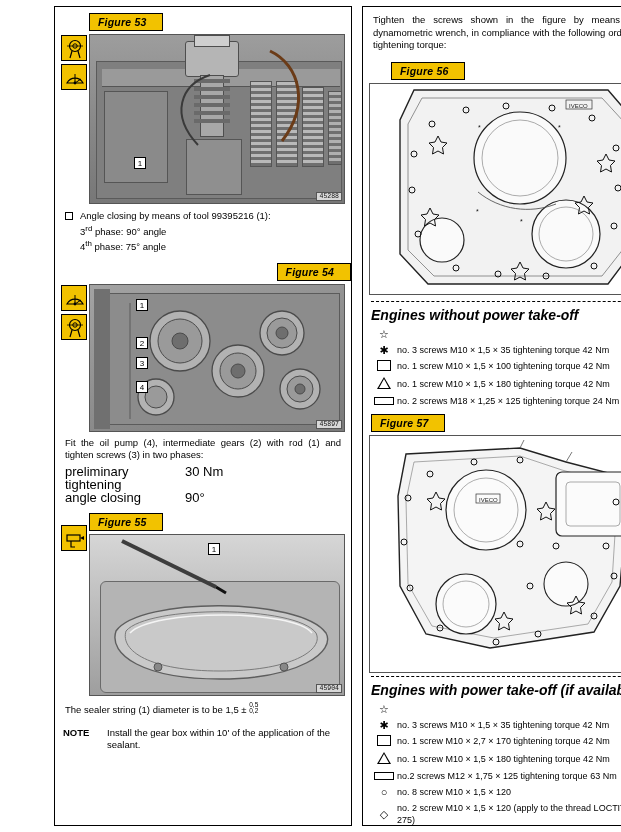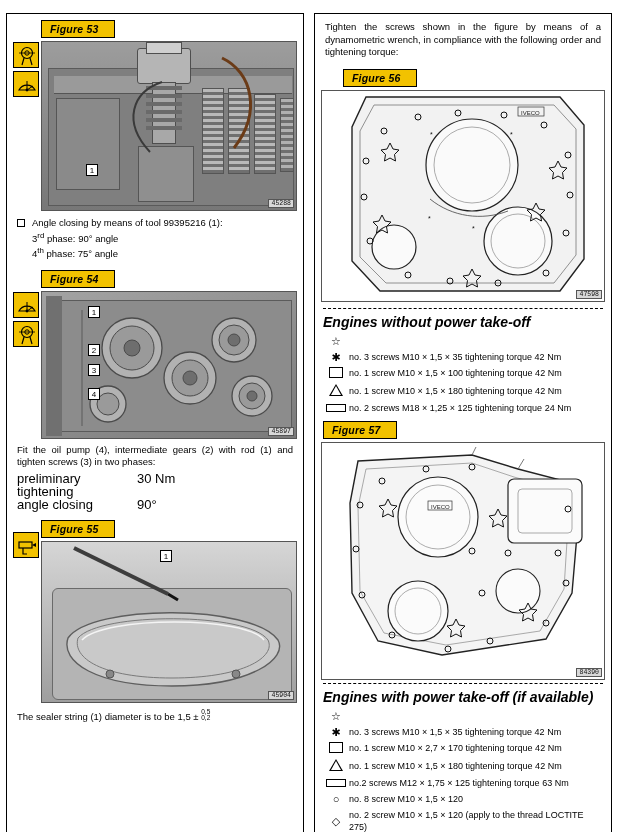--- a/index.html
+++ b/index.html
@@ -10,25 +10,26 @@
   }
   .page {
     position: relative;
     width: 621px;
     height: 832px;
     background: #ffffff;
     overflow: hidden;
   }
   .col {
     position: absolute;
-    top: 13px;
+    top: 6px;
     width: 298px;
     height: 820px;
     border: 1px solid #000;
     background: #fff;
+    margin-left: 48px;
   }
   .col-left  { left: 6px; }
   .col-right { left: 314px; }
 
   .fig-tag {
     display: inline-block;
     background: #f2c200;
     border: 1px solid #000;
     font-size: 10.5px;
     font-weight: bold;
@@ -242,21 +243,21 @@
 
     <div class="bullet-row">
       <span class="bullet-sq"></span>
       <span>
         <span>Angle closing by means of tool 99395216 (1):</span><br>
         <span>3<sup>rd</sup> phase: 90° angle</span><br>
         <span>4<sup>th</sup> phase: 75° angle</span>
       </span>
     </div>
 
-    <div class="fig-tag-wrap" style="padding-top:8px;">
+    <div class="fig-tag-wrap" style="padding-top:8px;text-align:right;">
       <span class="fig-tag">Figure 54</span>
     </div>
 
     <div class="tool-badges" style="top:278px;">
       <div class="badge">
         <svg width="22" height="22" viewBox="0 0 22 22">
           <path d="M3 16 A9 9 0 0 1 19 16 Z" fill="none" stroke="#000" stroke-width="1.2"></path>
           <path d="M11 16 L11 7" stroke="#000" stroke-width="1"></path>
           <path d="M11 16 L17 12" stroke="#000" stroke-width="1"></path>
           <circle cx="11" cy="16" r="1.4" fill="#000"></circle>
@@ -346,20 +347,24 @@
     </div>
 
     <div class="body-text" style="padding-top:6px;">
       <span>The sealer string (1) diameter is to be 1,5 ±</span>
       <span class="frac">
         <span>0,5</span><br>
         <span>0,2</span>
       </span>
     </div>
 
+    <div class="note-row">
+      <span class="lbl">NOTE</span>
+      <span>Install the gear box within 10' of the application of the sealant.</span>
+    </div>
 
   </div>
 
   <div class="col col-right">
 
     <div class="body-text" style="padding-top:7px;">Tighten the screws shown in the figure by means of a dynamometric wrench, in compliance with the following order and tightening torque:</div>
 
     <div class="fig-tag-wrap nopad" style="padding-left:28px;padding-top:6px;">
       <span class="fig-tag">Figure 56</span>
     </div>

